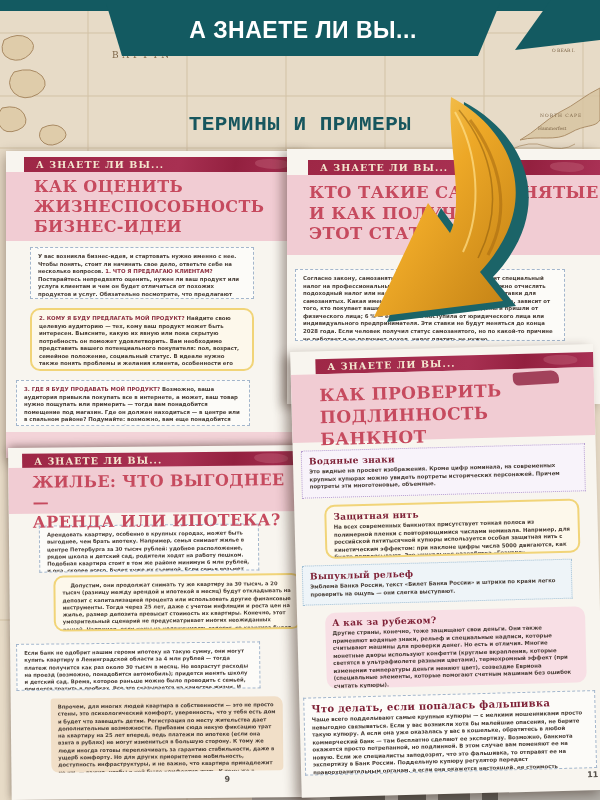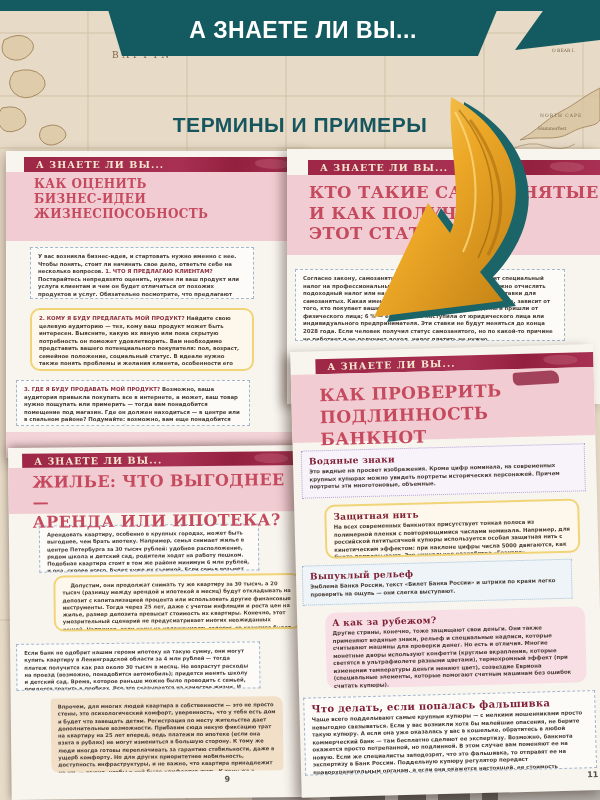--- a/index.html
+++ b/index.html
@@ -9,21 +9,21 @@
   .map-label{position:absolute;color:#7c6446;z-index:1;font-family:"DejaVu Serif",serif;}
   .photo-strip{position:absolute;left:252px;top:789px;width:348px;height:11px;background:#b3b0aa;z-index:2;
     background-image:linear-gradient(90deg,transparent 0 78px,#5f5d58 78px 133px,transparent 133px 146px,#5f5d58 146px 174px,transparent 174px 186px,#66645f 186px 218px,transparent 218px 230px,#5f5d58 230px 246px,transparent 246px);}
   
   .top-strip{position:absolute;left:0;top:0;width:600px;height:11px;background:#135a61;z-index:4;}
   .teal-banner{position:absolute;left:106px;top:3px;width:394px;height:53px;background:#135a61;z-index:5;
     clip-path:polygon(0 0,100% 0,calc(100% - 22px) 100%,16px 100%);text-align:center;}
   .teal-banner span{display:inline-block;margin-top:14px;color:#ffffff;font-family:"Liberation Sans","DejaVu Sans",sans-serif;font-weight:700;font-size:23px;letter-spacing:.5px;}
   .right-wedge{position:absolute;right:0;top:0;width:85px;height:50px;background:#135a61;z-index:4;clip-path:polygon(42% 0,100% 0,100% 80%,0 100%);}
   .masthead1{position:absolute;left:0;top:76px;width:600px;text-align:center;z-index:3;color:#17565e;font-family:"DejaVu Serif",serif;font-weight:700;font-size:28px;letter-spacing:1.5px;}
-  .masthead2{position:absolute;left:0;top:113px;width:600px;text-align:center;z-index:3;color:#17565e;font-family:Liberation Sans, sans-serif;font-weight:700;font-size:21px;letter-spacing:.5px;}
+  .masthead2{position:absolute;left:0;top:113px;width:600px;text-align:center;z-index:3;color:#17565e;font-family:Liberation Mono, monospace;font-weight:700;font-size:21px;letter-spacing:.5px;}
   
   .page{position:absolute;background:#f8f5ef;box-shadow:0 4px 12px rgba(50,30,20,.45);overflow:hidden;}
   #page-business{left:6px;top:151px;width:299px;height:307px;z-index:10;}
   #page-self{left:287px;top:149px;width:313px;height:255px;z-index:20;box-shadow:-5px 3px 10px rgba(50,30,20,.4);}
   #page-housing{left:8px;top:448px;width:296px;height:352px;z-index:30;transform:rotate(-.6deg);transform-origin:top left;box-shadow:0 -2px 8px rgba(50,30,20,.35),3px 3px 10px rgba(50,30,20,.4);}
   #page-banknotes{left:290px;top:344px;width:303px;height:446px;z-index:40;transform:rotate(-1.5deg);transform-origin:top right;box-shadow:-6px 4px 12px rgba(50,30,20,.45);}
   .rbanner{position:absolute;right:0;height:15px;background:linear-gradient(100deg,#9e2746 0%,#a83052 55%,#93203f 75%,#a93155 100%);
     color:#f5e8d0;font-family:"DejaVu Serif",serif;font-weight:700;letter-spacing:1.1px;font-size:9.5px;line-height:15px;padding-left:12px;box-sizing:border-box;}
   .rbanner::after{content:"";position:absolute;right:16px;top:2px;width:34px;height:10px;background:#bc5a72;opacity:.5;border-radius:40% 55% 45% 60%;}
   .pinkfield{position:absolute;left:0;right:0;background:#f1ccd3;}
@@ -87,24 +87,24 @@
   <div class="top-strip"></div>
   <div class="right-wedge"></div>
   <div class="teal-banner">
     <span>А ЗНАЕТЕ ЛИ ВЫ...</span>
   </div>
   <div class="masthead2">ТЕРМИНЫ И ПРИМЕРЫ</div>
 
   <section class="page" id="page-business">
     <div class="rbanner" style="left:18px;top:6px;"><span>А ЗНАЕТЕ ЛИ ВЫ...</span></div>
     <div class="pinkfield" style="top:21px;height:69px;"></div>
-    <h2 class="atitle" style="left:28px;top:26px;font-size:12px;line-height:1.25;margin:0;">
+    <h2 class="atitle" style="left:28px;top:26px;font-size:16px;line-height:1.25;margin:0;">
       <span>КАК ОЦЕНИТЬ</span>
+      <span>ЖИЗНЕСПОСОБНОСТЬ</span>
       <span>БИЗНЕС-ИДЕИ</span>
-      <span>ЖИЗНЕСПОСОБНОСТЬ</span>
     </h2>
     <div class="box dashed tail" style="left:24px;top:96px;width:224px;height:52px;">
       <p class="tx t54"><span>У вас возникла бизнес-идея, и стартовать нужно именно с нее. Чтобы понять, стоит ли начинать свое дело, ответьте себе на несколько вопросов. </span><span class="lead">1. ЧТО Я ПРЕДЛАГАЮ КЛИЕНТАМ?</span><span> Постарайтесь непредвзято оценить, нужен ли ваш продукт или услуга клиентам и чем он будет отличаться от похожих продуктов и услуг. Обязательно посмотрите, что предлагают ваши конкуренты, и проанализируйте, что они делают хорошо, а что не очень: постарайтесь найти свою нишу на рынке.</span></p>
     </div>
     <div class="box yellow" style="left:24px;top:157px;width:224px;height:63px;">
       <p class="tx t54"><span class="lead">2. КОМУ Я БУДУ ПРЕДЛАГАТЬ МОЙ ПРОДУКТ?</span><span> Найдите свою целевую аудиторию — тех, кому ваш продукт может быть интересен. Выясните, какую их явную или пока скрытую потребность он поможет удовлетворить. Вам необходимо представить вашего потенциального покупателя: пол, возраст, семейное положение, социальный статус. В идеале нужно также понять проблемы и желания клиента, особенности его поведения и характера, смоделировать ситуацию, когда ему может понадобиться ваша услуга или продукт. Это поможет вам на всех этапах — от выбора помещения до рекламы и продвижения.</span></p>
     </div>
     <div class="box dashed" style="left:10px;top:229px;width:234px;height:46px;">
       <p class="tx t54"><span class="lead">3. ГДЕ Я БУДУ ПРОДАВАТЬ МОЙ ПРОДУКТ?</span><span> Возможно, ваша аудитория привыкла покупать все в интернете, а может, ваш товар нужно пощупать или примерить — тогда вам понадобится помещение под магазин. Где он должен находиться — в центре или в спальном районе? Подумайте: возможно, вам еще понадобится склад или офис. Если же вы собираетесь продавать товар исключительно онлайн, то подумайте о доставке. Доставка бижутерии и доставка бассейнов — разные услуги.</span></p>
     </div>

